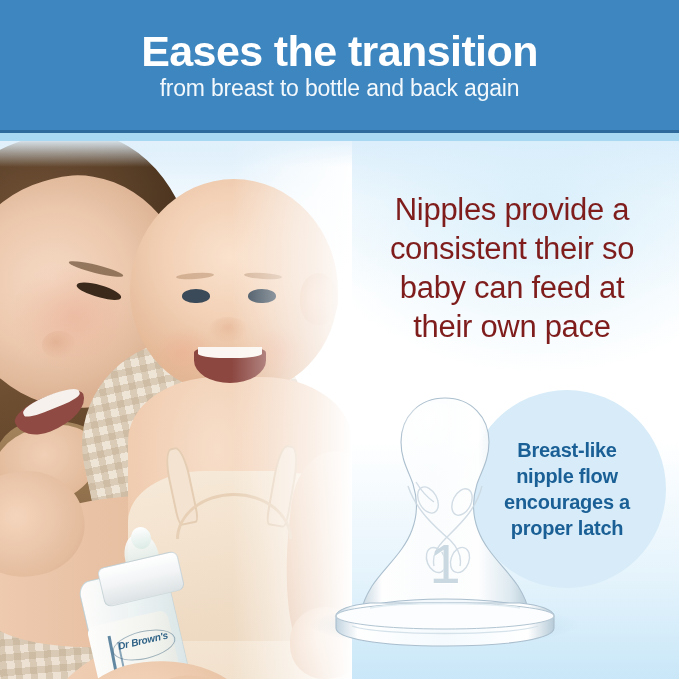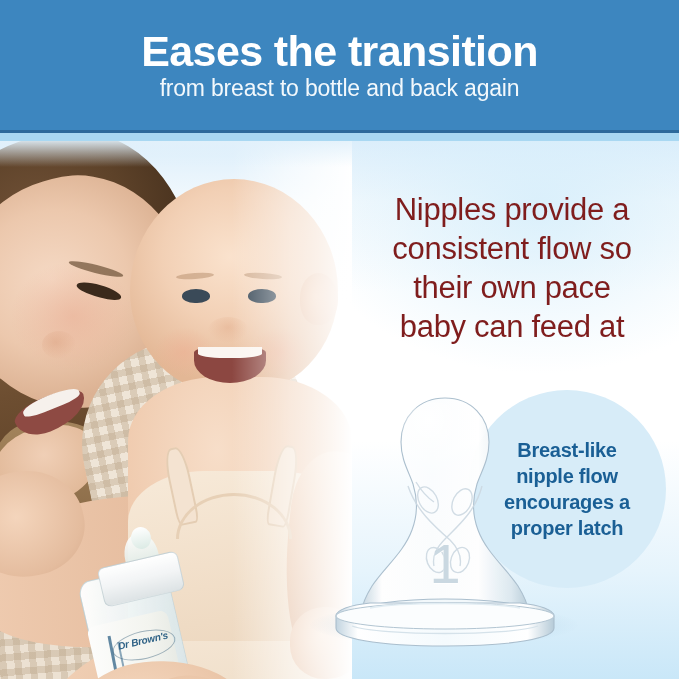--- a/index.html
+++ b/index.html
@@ -600,18 +600,18 @@
                L 254 238 C 254 248 214 256 145 256 C 76 256 36 248 36 238 Z" fill="url(#gBase)" stroke="#aabecd" stroke-width="1.1"></path>
       <ellipse cx="145" cy="226" rx="109" ry="13" fill="#fbfdfe" stroke="#b2c5d2" stroke-width="1"></ellipse>
       <path d="M52 236 C 80 246 210 246 238 236" fill="none" stroke="#d5e2ea" stroke-width="1.3"></path>
       <path d="M70 218 C 100 212 190 212 220 218" fill="none" stroke="#e2edf3" stroke-width="1.6"></path>
     </svg>
     <div id="prod-num">1</div>
   </div>
 
   <div id="right-text">
     <p>Nipples provide a</p>
-    <p>consistent flow so</p>
+    <p>consistent their so</p>
+    <p>baby can feed at</p>
     <p>their own pace</p>
-    <p>baby can feed at</p>
   </div>
 
 </div>
 
 </body></html>

